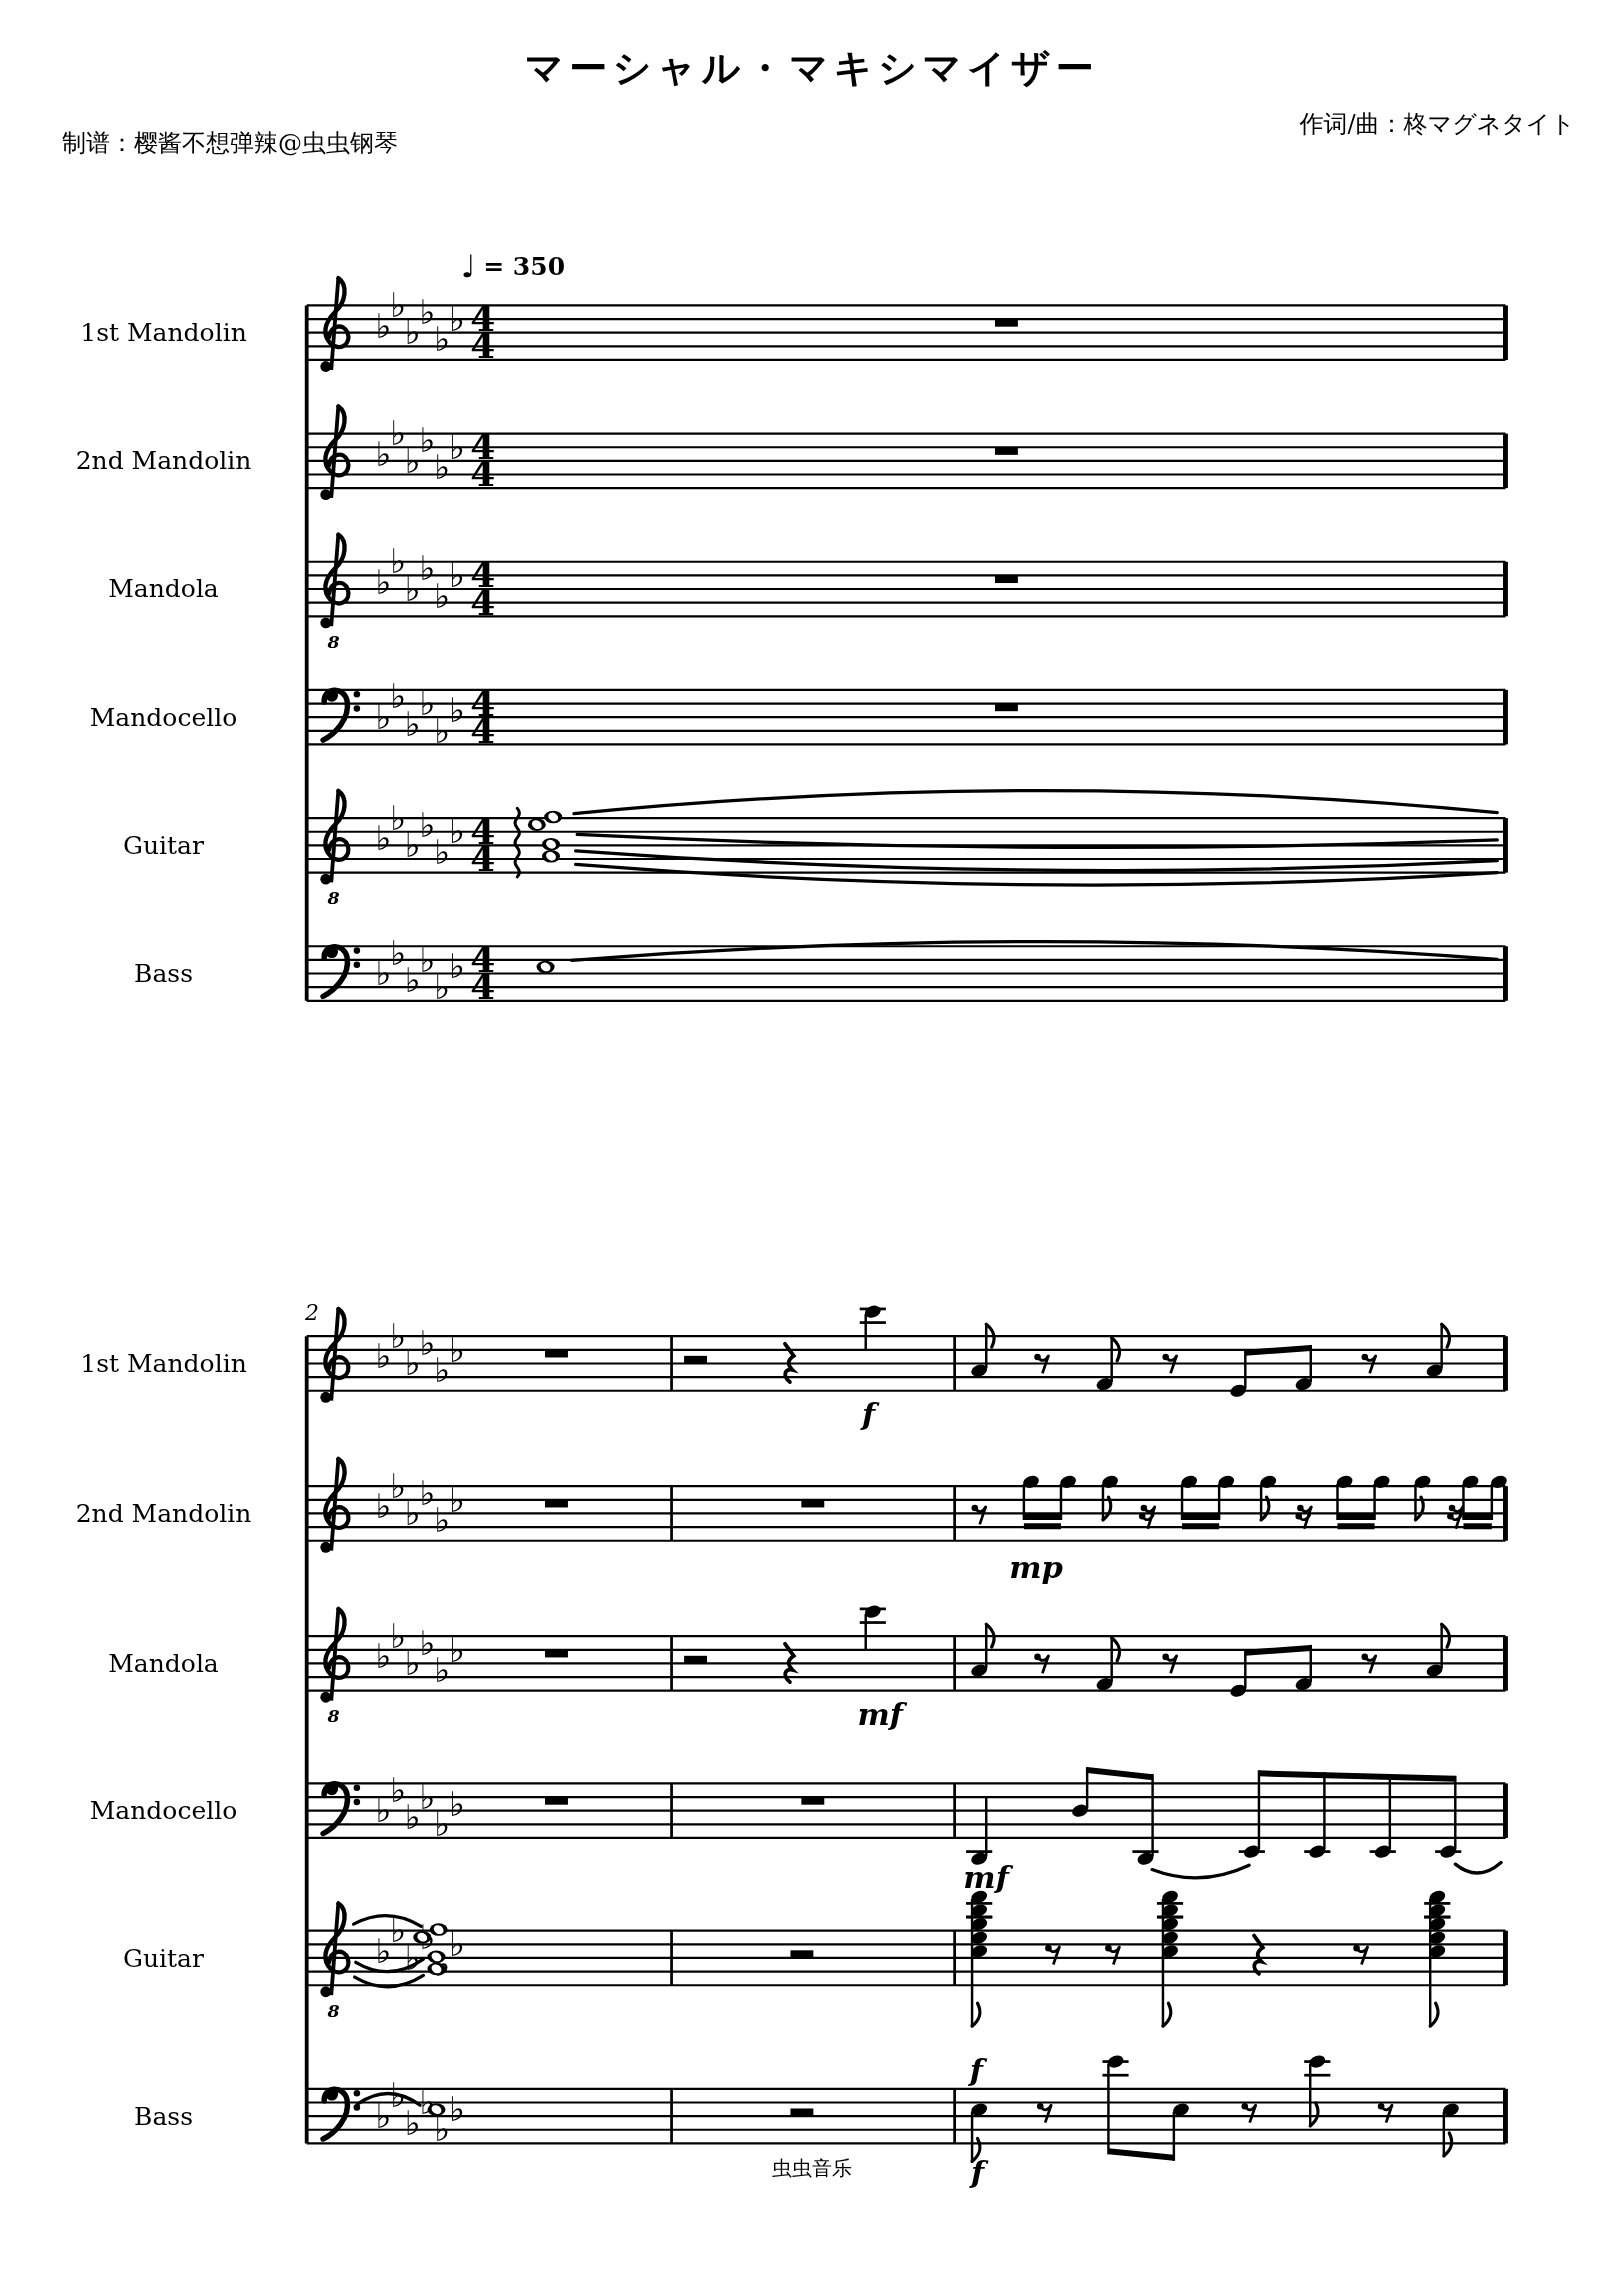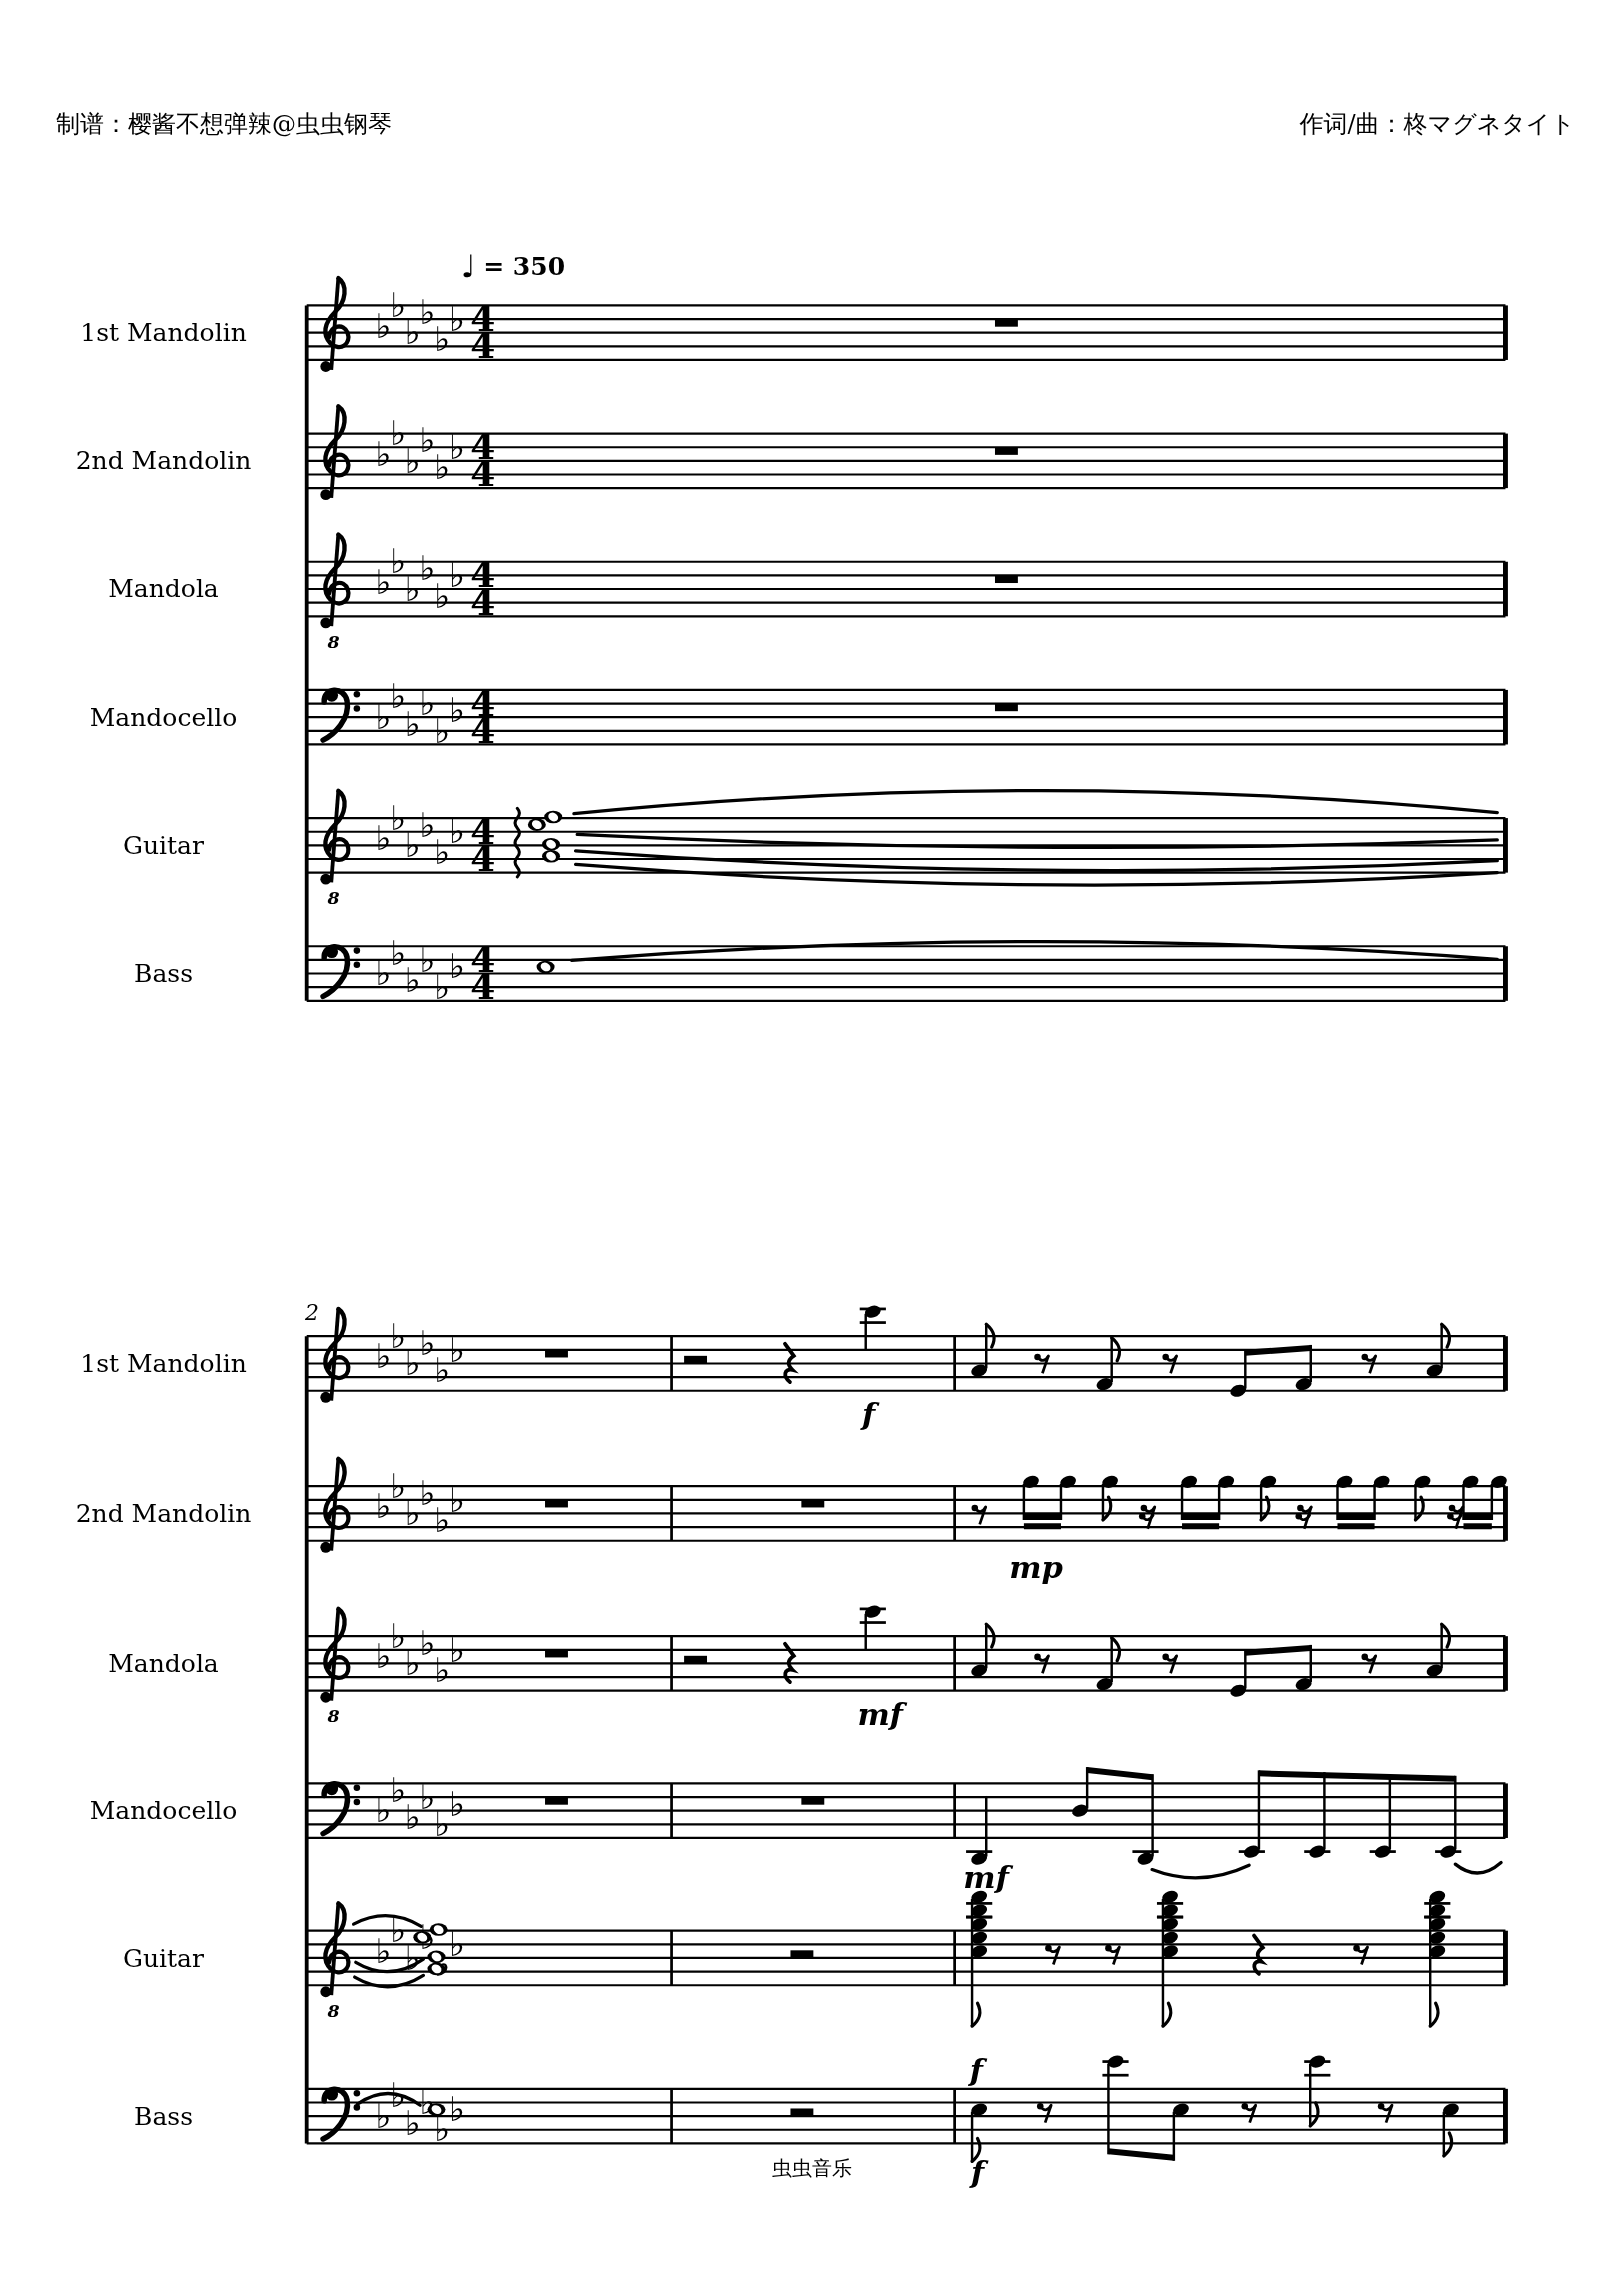--- a/index.html
+++ b/index.html
@@ -2,21 +2,21 @@
 <html style="font-size:8.7px"><head>
 <meta charset="utf-8">
 <style>
   html,body{margin:0;padding:0;background:#ffffff;}
   #page{position:relative;width:1624px;height:2295px;background:#ffffff;overflow:hidden;
         font-family:"DejaVu Serif", serif;color:#000;}
   #score{position:absolute;left:0;top:0;}
   .title{position:absolute;left:0;top:43px;width:100%;text-align:center;
          font-size:38px;font-weight:bold;letter-spacing:5.5px;}
   .credit{position:absolute;top:108px;font-size:24px;}
-  .credit.left{left:56px;}
+  .credit.left{left:62px;margin-top:19px;}
   .credit.right{right:49px;text-align:right;}
   .tempo{position:absolute;left:461px;top:252px;font-size:25px;font-weight:bold;display:flex;align-items:center;gap:7.6px;}
   .tempo .tnote{font-family:"DejaVu Sans",sans-serif;font-size:31px;line-height:25px;}
   .inst-label{position:absolute;left:33px;width:261px;text-align:center;font-size:25px;line-height:29.5px;}
   .measure-no{position:absolute;left:305px;top:1300px;font-size:22px;font-style:italic;}
   .footer{position:absolute;left:0;top:2155px;width:100%;text-align:center;font-size:20px;}
 </style>
 </head>
 <body>
 
@@ -479,20 +479,21 @@
       <line x1="2402" y1="3784" x2="2402" y2="3898" stroke="#000" stroke-width="4.5"></line>
       <path d="M 2402 3898 C 2414 3888 2422 3876 2412 3856" stroke="#000" stroke-width="6" fill="none" stroke-linecap="round"></path>
       <circle cx="2532" cy="3862" r="6" fill="#000"></circle>
       <path d="M 2532 3862 C 2538 3871 2546 3871 2552 3860" stroke="#000" stroke-width="5" fill="none" stroke-linecap="round"></path>
       <line x1="2552" y1="3860" x2="2541" y2="3892" stroke="#000" stroke-width="5"></line>
       <ellipse cx="2660" cy="3868" rx="15" ry="10.5" fill="#000" transform="rotate(-20 2660 3868)"></ellipse>
       <line x1="2647" y1="3872" x2="2647" y2="3953" stroke="#000" stroke-width="4.5"></line>
       <path d="M 2647 3953 C 2659 3943 2667 3931 2657 3911" stroke="#000" stroke-width="6" fill="none" stroke-linecap="round"></path>
     </svg>
 
+  <div class="title">マーシャル・マキシマイザー</div>
   <div class="credit left">制谱：樱酱不想弹辣@虫虫钢琴</div>
   <div class="credit right">作词/曲：柊マグネタイト</div>
 
   <div class="tempo">
     <span class="tnote">♩</span>
     <span>= 350</span>
   </div>
 
   <div class="measure-no">2</div>
 

